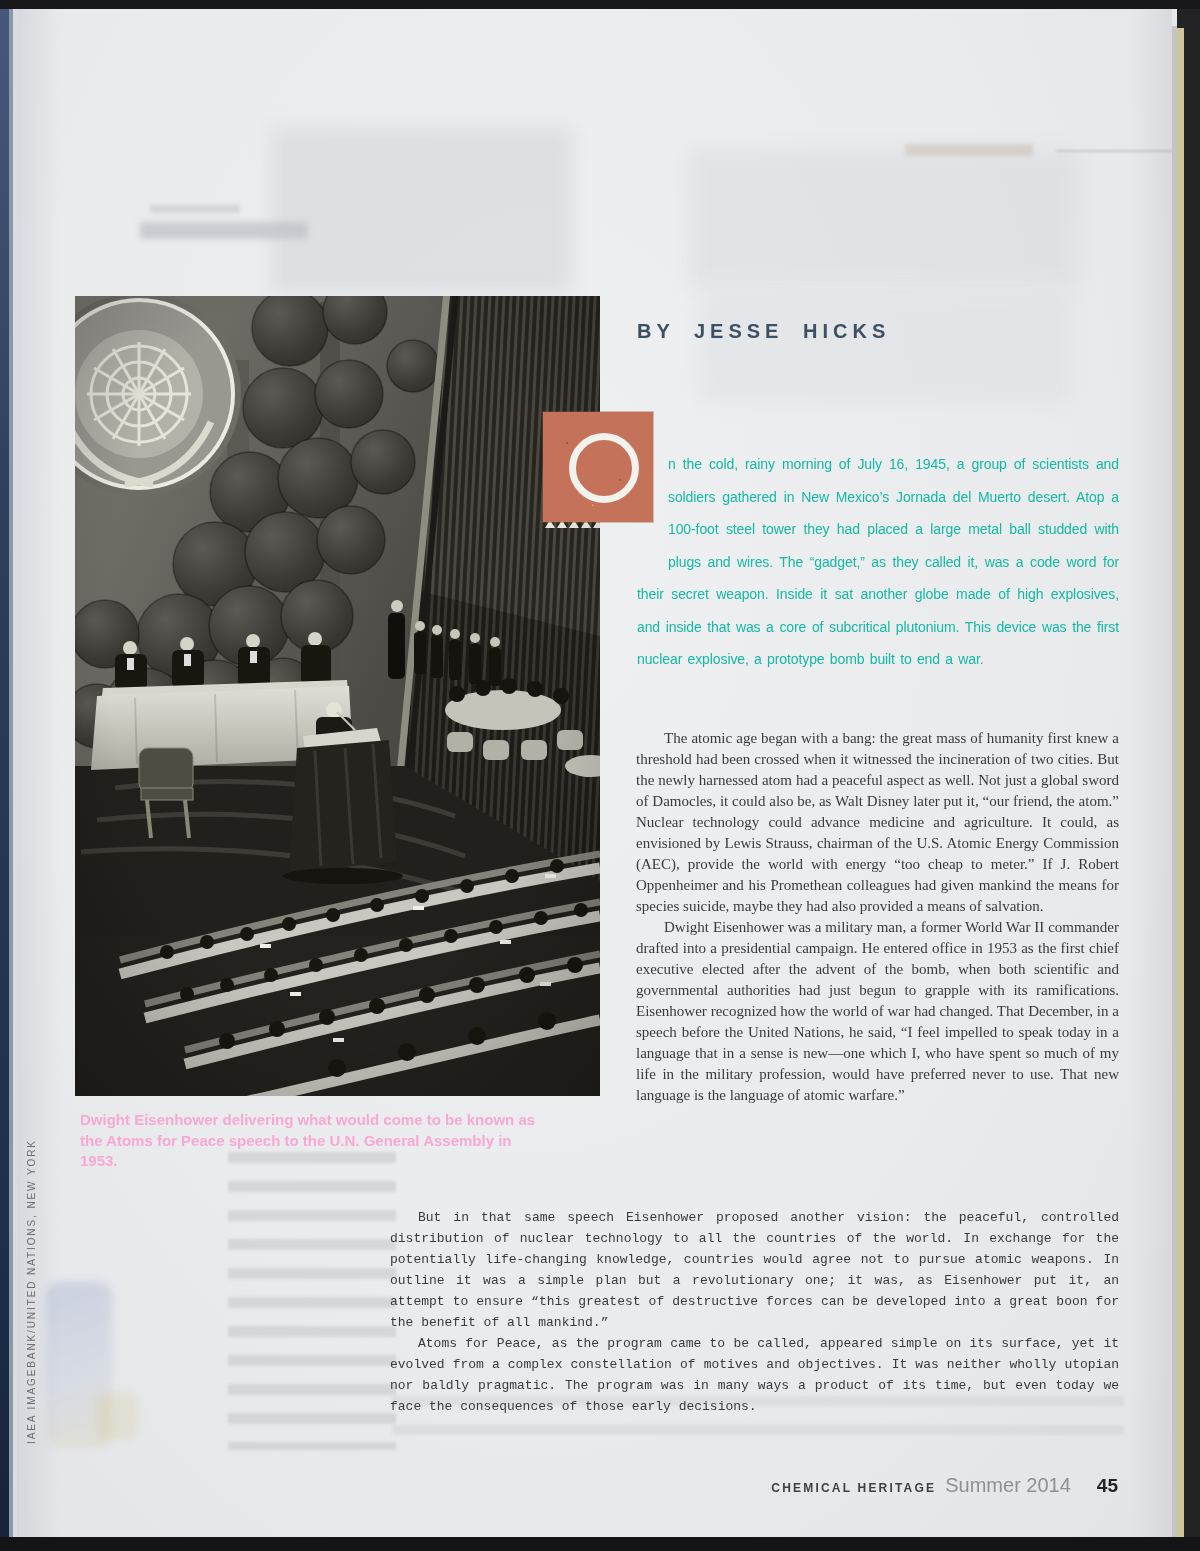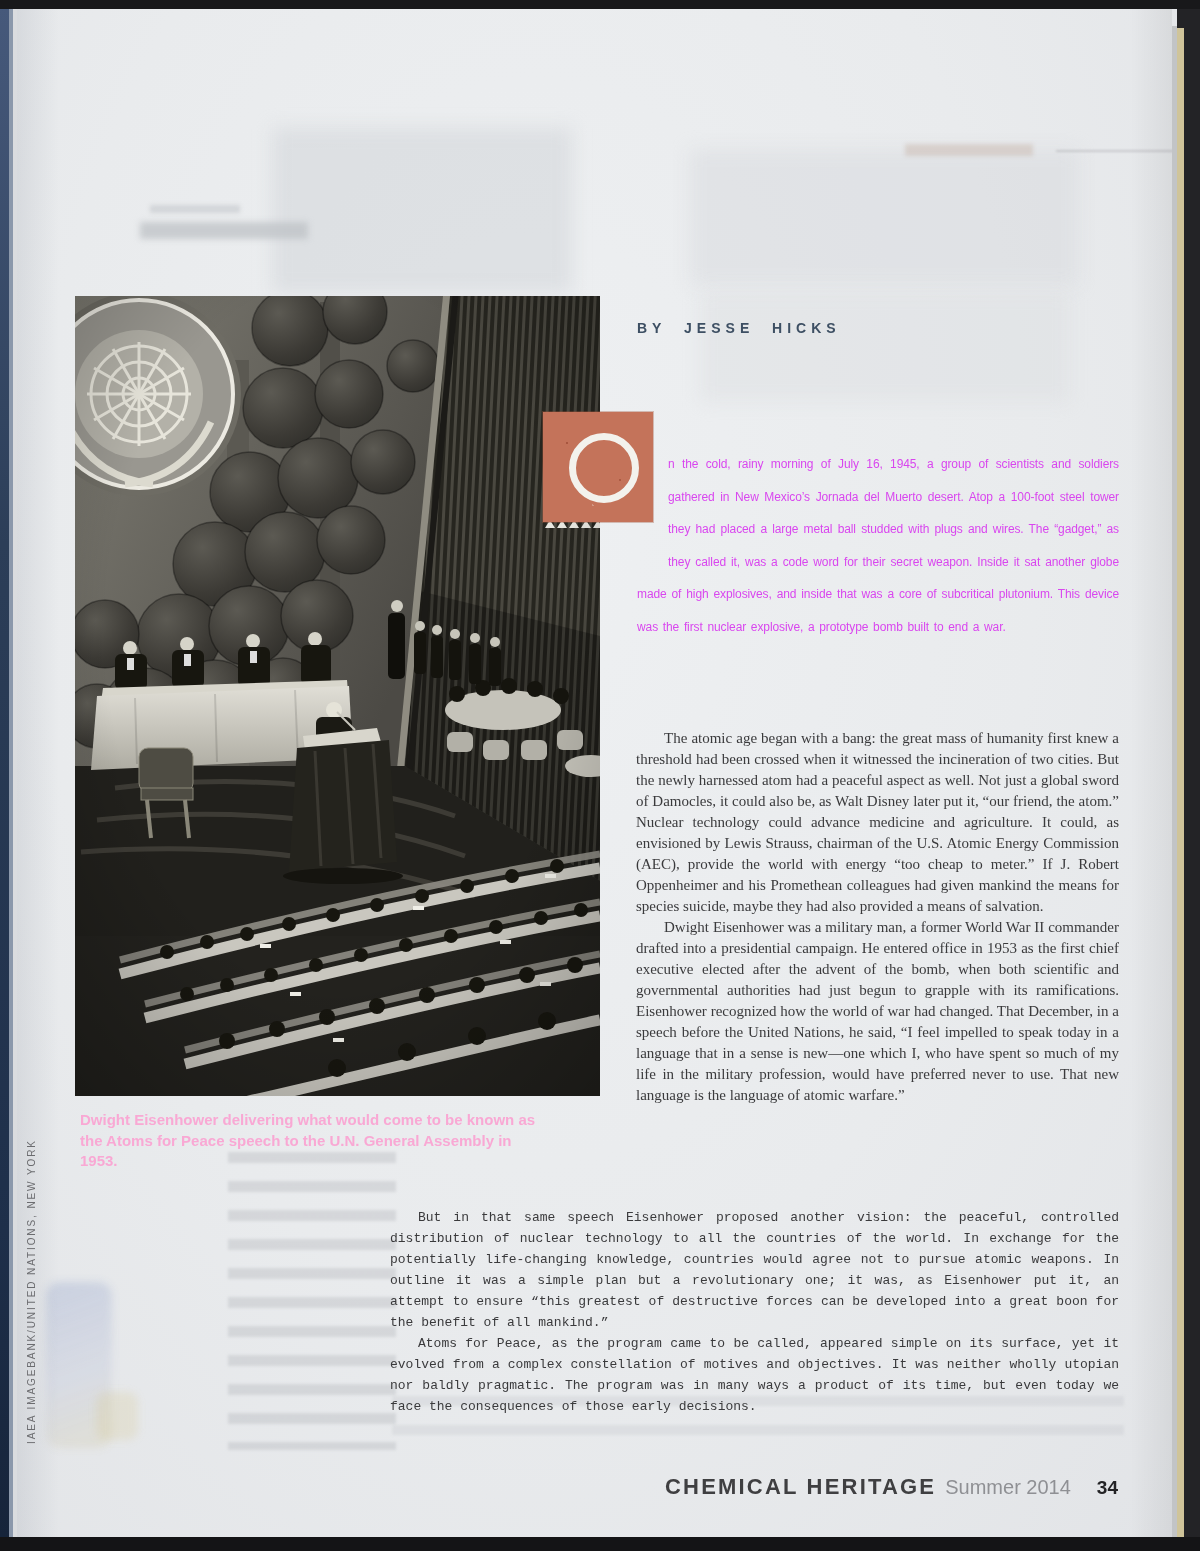--- a/index.html
+++ b/index.html
@@ -46,42 +46,42 @@
   #dropcap{position:absolute;left:543px;top:412px;width:110px;height:110px;background:#c4735a;
      background-image:
        radial-gradient(circle at 22% 28%, rgba(125,42,22,.4) 0 1.2px, rgba(0,0,0,0) 1.2px 9px),
        radial-gradient(circle at 70% 62%, rgba(125,42,22,.35) 0 1px, rgba(0,0,0,0) 1px 7px),
        radial-gradient(circle at 45% 85%, rgba(230,200,185,.45) 0 1px, rgba(0,0,0,0) 1px 8px);
      box-shadow:0 0 0 1px rgba(160,85,60,.35);}
   #dropcap .ring{position:absolute;left:26px;top:21px;width:56px;height:56px;border:7px solid #f3f2ed;
      border-radius:50%;}
   .sr-only{position:absolute;width:1px;height:1px;overflow:hidden;clip:rect(0 0 0 0);white-space:nowrap;}
   
-  #byline{position:absolute;left:637px;top:320px;font-size:14px;font-weight:bold;color:#3d4f63;
+  #byline{position:absolute;left:637px;top:320px;font-size:20px;font-weight:bold;color:#3d4f63;
      letter-spacing:5px;word-spacing:9px;}
-  #intro{position:absolute;left:637px;top:448px;width:482px;color:#d946ef;font-size:12px;
+  #intro{position:absolute;left:637px;top:448px;width:482px;color:#14b8a6;font-size:14px;
      line-height:32.5px;text-align:justify;letter-spacing:-0.1px;word-spacing:1.5px;}
   #intro p{margin:0;}
   .intro-float{float:left;width:31px;height:98px;}
   #bodycol{position:absolute;left:636px;top:728px;width:483px;
      font-family:"Liberation Serif",serif;font-size:15px;line-height:21px;color:#3a3a3c;
      text-align:justify;}
   #bodycol p{margin:0;text-indent:28px;}
   #fullwidth{position:absolute;left:390px;top:1207px;width:729px;
      font-family:Liberation Mono, monospace;font-size:13px;line-height:21px;color:#3a3a3c;
      text-align:justify;}
   #fullwidth p{margin:0;text-indent:28px;}
   #caption{position:absolute;left:80px;top:1110px;width:462px;font-size:15px;font-weight:bold;
      color:#f9a8d4;line-height:1.38;}
   #credit{position:absolute;left:26px;top:1444px;transform:rotate(-90deg);transform-origin:0 0;
      font-size:10px;letter-spacing:1.9px;color:#6e6e70;white-space:nowrap;}
   
   #footer{position:absolute;left:0;right:82px;top:1474px;display:flex;justify-content:flex-end;
      align-items:baseline;}
-  #footer .brand{font-weight:bold;font-size:22px;letter-spacing:2.2px;color:#3f3f41;}
+  #footer .brand{font-weight:bold;font-size:12px;letter-spacing:2.2px;color:#3f3f41;}
   #footer .issue{font-size:20px;color:#8f9094;margin-left:9px;}
   #footer .pagenum{font-weight:bold;font-size:19px;color:#232325;margin-left:26px;}
 </style>
 </head>
 <body>
 
 <div id="canvas">
 
   <div id="page"></div>
 
@@ -341,21 +341,21 @@
     <p>Atoms for Peace, as the program came to be called, appeared simple on its surface, yet it evolved from a complex constellation of motives and objectives. It was neither wholly utopian nor baldly pragmatic. The program was in many ways a product of its time, but even today we face the consequences of those early decisions.</p>
   </div>
 
   <div id="caption">Dwight Eisenhower delivering what would come to be known as the Atoms for Peace speech to the U.N. General Assembly in 1953.</div>
 
   <div id="credit">IAEA IMAGEBANK/UNITED NATIONS, NEW YORK</div>
 
   <div id="footer">
     <span class="brand">CHEMICAL HERITAGE</span>
     <span class="issue">Summer 2014</span>
-    <span class="pagenum">34</span>
+    <span class="pagenum">45</span>
   </div>
 
   <div id="edge-shadow-r"></div>
   <div id="edge-gray"></div>
   <div id="edge-tan"></div>
   <div id="frame-right"></div>
   <div id="binding"></div>
   <div id="binding-hi"></div>
   <div id="binding-light"></div>
   <div id="binding-shadow"></div>

